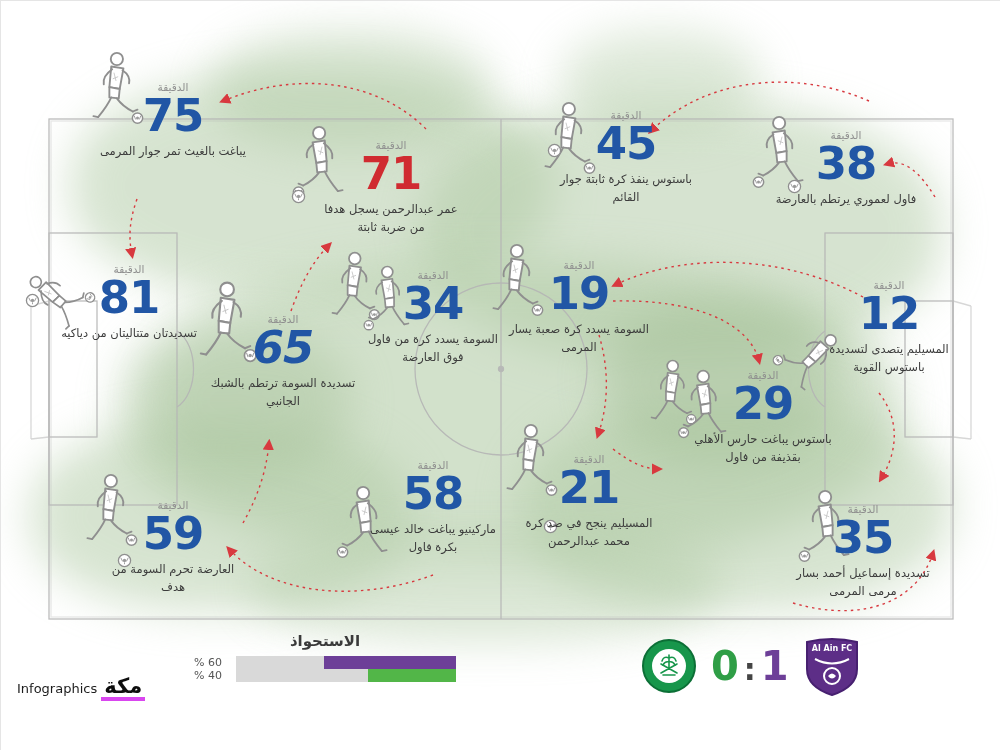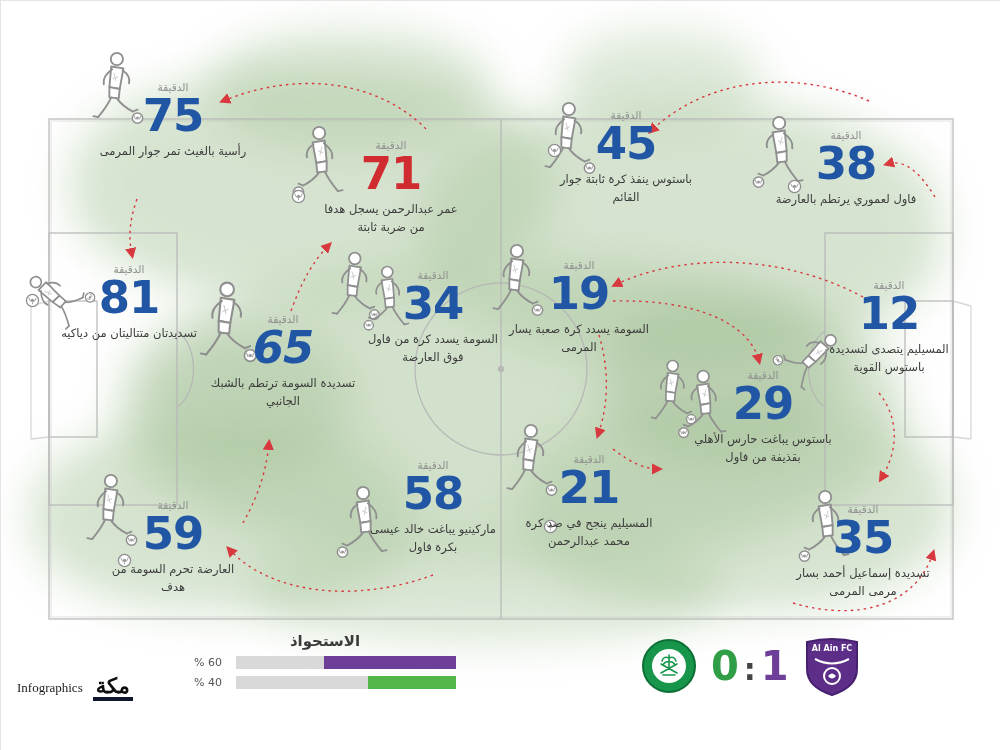--- a/index.html
+++ b/index.html
@@ -13,28 +13,28 @@
   .fig{position:absolute;width:60px;height:80px;}
   .ballpos{position:absolute;width:15px;height:15px;}
   
   .event{position:absolute;width:150px;transform:translateX(-50%);text-align:center;}
   .minute-label{font-size:10.5px;color:#8f8f8f;direction:rtl;}
   .minute{font-size:45px;font-weight:bold;line-height:1;letter-spacing:-1px;}
   .desc{margin-top:5px;font-size:11.5px;color:#3c3c3c;line-height:1.55;direction:rtl;}
   
   .possession{position:absolute;left:193px;top:631px;width:262px;}
   .poss-title{direction:rtl;text-align:center;font-size:15px;font-weight:bold;color:#3a3a3a;margin-bottom:6px;}
-  .poss-row{display:flex;align-items:center;margin-bottom:7px;}
+  .poss-row{display:flex;align-items:center;}
   .poss-label{width:42px;font-size:11px;color:#555;}
   .poss-track{position:relative;flex:1;height:13px;background:#d9d9d9;}
   .poss-fill{position:absolute;right:0;top:0;height:100%;}
   
-  .branding{position:absolute;left:16px;top:674px;display:flex;align-items:center;gap:10px;font-family:Liberation Serif, serif;}
+  .branding{position:absolute;left:16px;top:674px;display:flex;align-items:center;gap:4px;}
   .credit{font-size:13px;color:#1c1c1c;}
-  .makkah{font-size:21px;font-weight:bold;color:#0d0d0d;border-bottom:4px solid #0f172a;
+  .makkah{font-size:21px;font-weight:bold;color:#0d0d0d;border-bottom:4px solid #d946ef;
           line-height:1.05;padding:0 3px;direction:rtl;}
   
   .scoreboard{position:absolute;left:640px;top:634px;display:flex;align-items:center;gap:14px;}
   .score{font-size:40px;font-weight:bold;display:flex;align-items:baseline;gap:5px;}
   .logo{display:block;}
 </style>
 </head>
 <body>
 
 <div class="stage">
@@ -184,21 +184,21 @@
       <path d="M242 522 C260 490 266 464 268 442" marker-end="url(#arr)"></path>
       <path d="M290 310 C300 282 312 260 328 244" marker-end="url(#arr)"></path>
       <path d="M136 198 C129 218 127 234 131 254" marker-end="url(#arr)"></path>
       <path d="M792 602 C860 622 916 602 932 552" marker-end="url(#arr)"></path>
     </g>
   </svg>
 
   <div class="event" style="left:172px;top:80px;">
     <div class="minute-label">الدقيقة</div>
     <div class="minute" style="color: rgb(33, 86, 165);">75</div>
-    <div class="desc">رأسية بالغيث تمر جوار المرمى</div>
+    <div class="desc">يباغت بالغيث تمر جوار المرمى</div>
   </div>
   <div class="event" style="left:390px;top:138px;">
     <div class="minute-label">الدقيقة</div>
     <div class="minute" style="color: rgb(208, 43, 49);">71</div>
     <div class="desc">عمر عبدالرحمن يسجل هدفا من ضربة ثابتة</div>
   </div>
   <div class="event" style="left:625px;top:108px;">
     <div class="minute-label">الدقيقة</div>
     <div class="minute" style="color: rgb(33, 86, 165);">45</div>
     <div class="desc">باستوس ينفذ كرة ثابتة جوار القائم</div>

